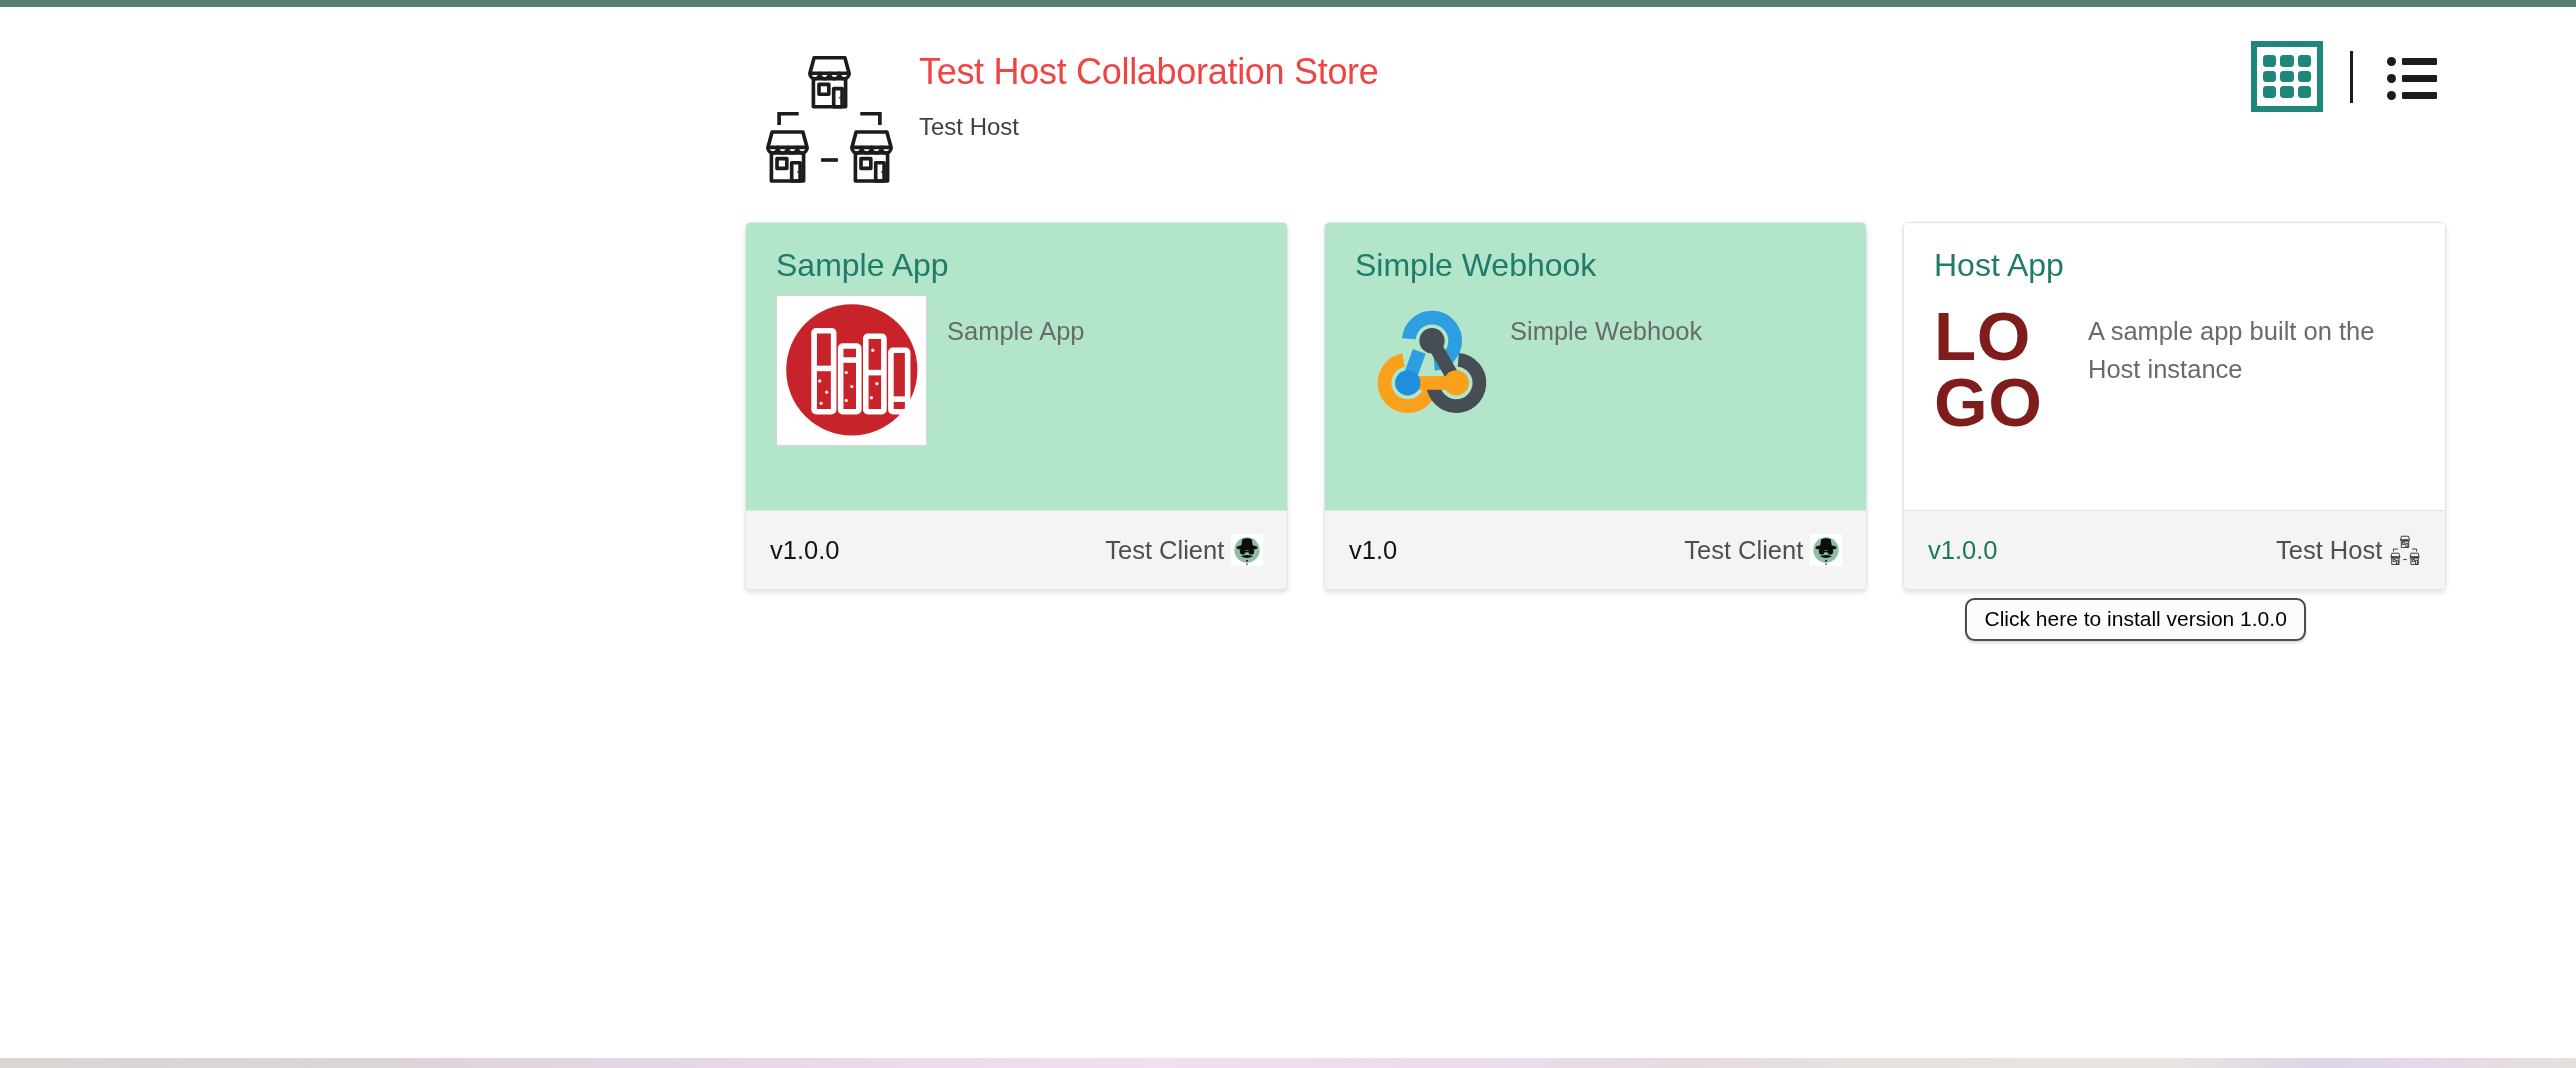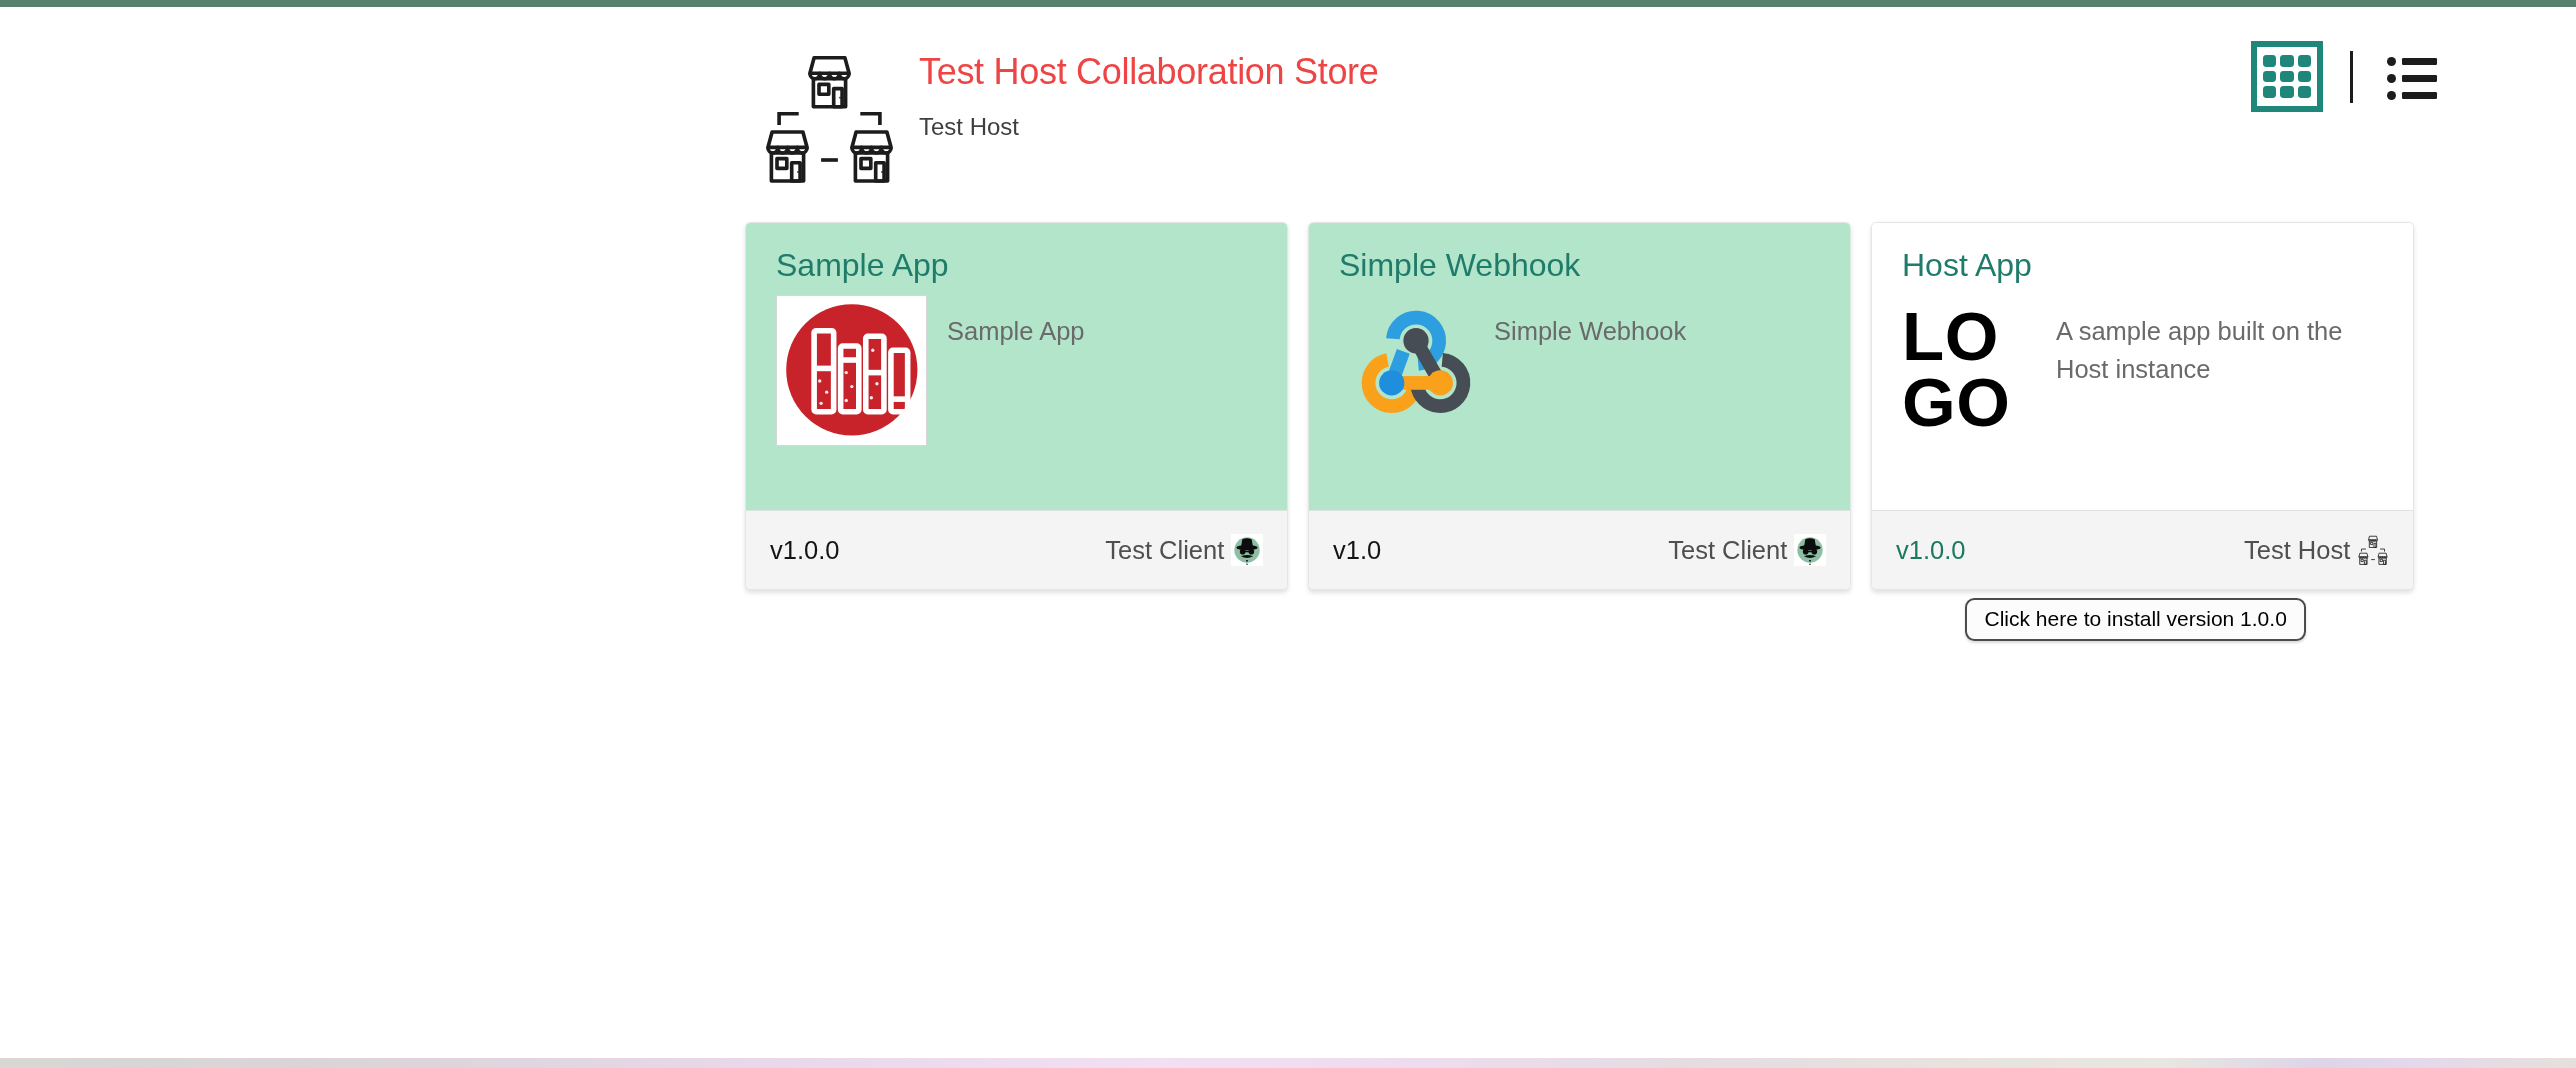--- a/index.html
+++ b/index.html
@@ -21,39 +21,39 @@
               display:flex; align-items:center; justify-content:center; cursor:pointer; }
   .grid-cells { display:grid; grid-template-columns:repeat(3,13.4px); grid-template-rows:repeat(3,11.4px); gap:4px; }
   .grid-cells span { background:#1f867a; border-radius:3.4px; }
   .toggle-divider { width:2.7px; height:52px; background:#1c1c1c; margin:0 34px 0 27px; }
   .list-btn { display:flex; flex-direction:column; gap:7.4px; cursor:pointer; padding-top:4px; }
   .list-row { display:flex; align-items:center; gap:6px; }
   .list-row i { width:9.4px; height:9.4px; border-radius:50%; background:#1c1c1c; }
   .list-row b { width:35px; height:7.4px; background:#1c1c1c; border-radius:1.3px; }
 
   
-  .cards-row { position:absolute; left:745px; top:222px; display:flex; gap:20px; }
+  .cards-row { position:absolute; left:745px; top:222px; display:flex; gap:36px; }
   .card { width:543px; height:368px; border:1.3px solid #e1e6e4; border-radius:5.4px;
           overflow:hidden; background:#ffffff; box-shadow:0 2.7px 4px rgba(110,130,125,0.22);
           display:flex; flex-direction:column; cursor:pointer; }
   .card-body { height:287px; padding:24px 30px 0 30px; }
   .card-body.green { background:#b2e5ca; }
   .card-body.white { background:#ffffff; }
   .card-title { font-size:32px; font-weight:500; color:#1f7b6a; }
   .card-main { display:flex; margin-top:10.8px; }
   .desc { font-size:25.5px; color:#6a6a6a; margin-left:20px; margin-top:17.5px;
           line-height:38px; max-width:376px; }
 
   .tile { width:151px; height:151px; background:#ffffff; border:1.3px solid #d6d6d6;
           padding:4.7px; flex:none; }
   .tile svg { width:100%; height:100%; }
 
   .webhook-wrap { width:116px; height:112px; flex:none; margin:12px 0 0 19px; }
   .logo-wrap { width:134px; height:156px; flex:none; background:#ffffff;
-               font-weight:bold; color:#000000; font-size:69px; line-height:66px;
+               font-weight:bold; color:#7f1d1d; font-size:69px; line-height:66px;
                letter-spacing:0.7px; padding-top:9.4px; }
 
   .card-footer { flex:1; background:#f4f4f4; border-top:1.3px solid #dee3e1;
                  display:flex; align-items:center; justify-content:space-between;
                  padding:0 24px; }
   .version { font-size:25.5px; font-weight:normal; color:#141414; }
   .version.teal { color:#19795f; }
   .owner { display:flex; align-items:center; gap:6.7px; }
   .owner-name { font-size:25.5px; color:#4f4f4f; }
   .owner-icon { width:32px; height:32px; }

